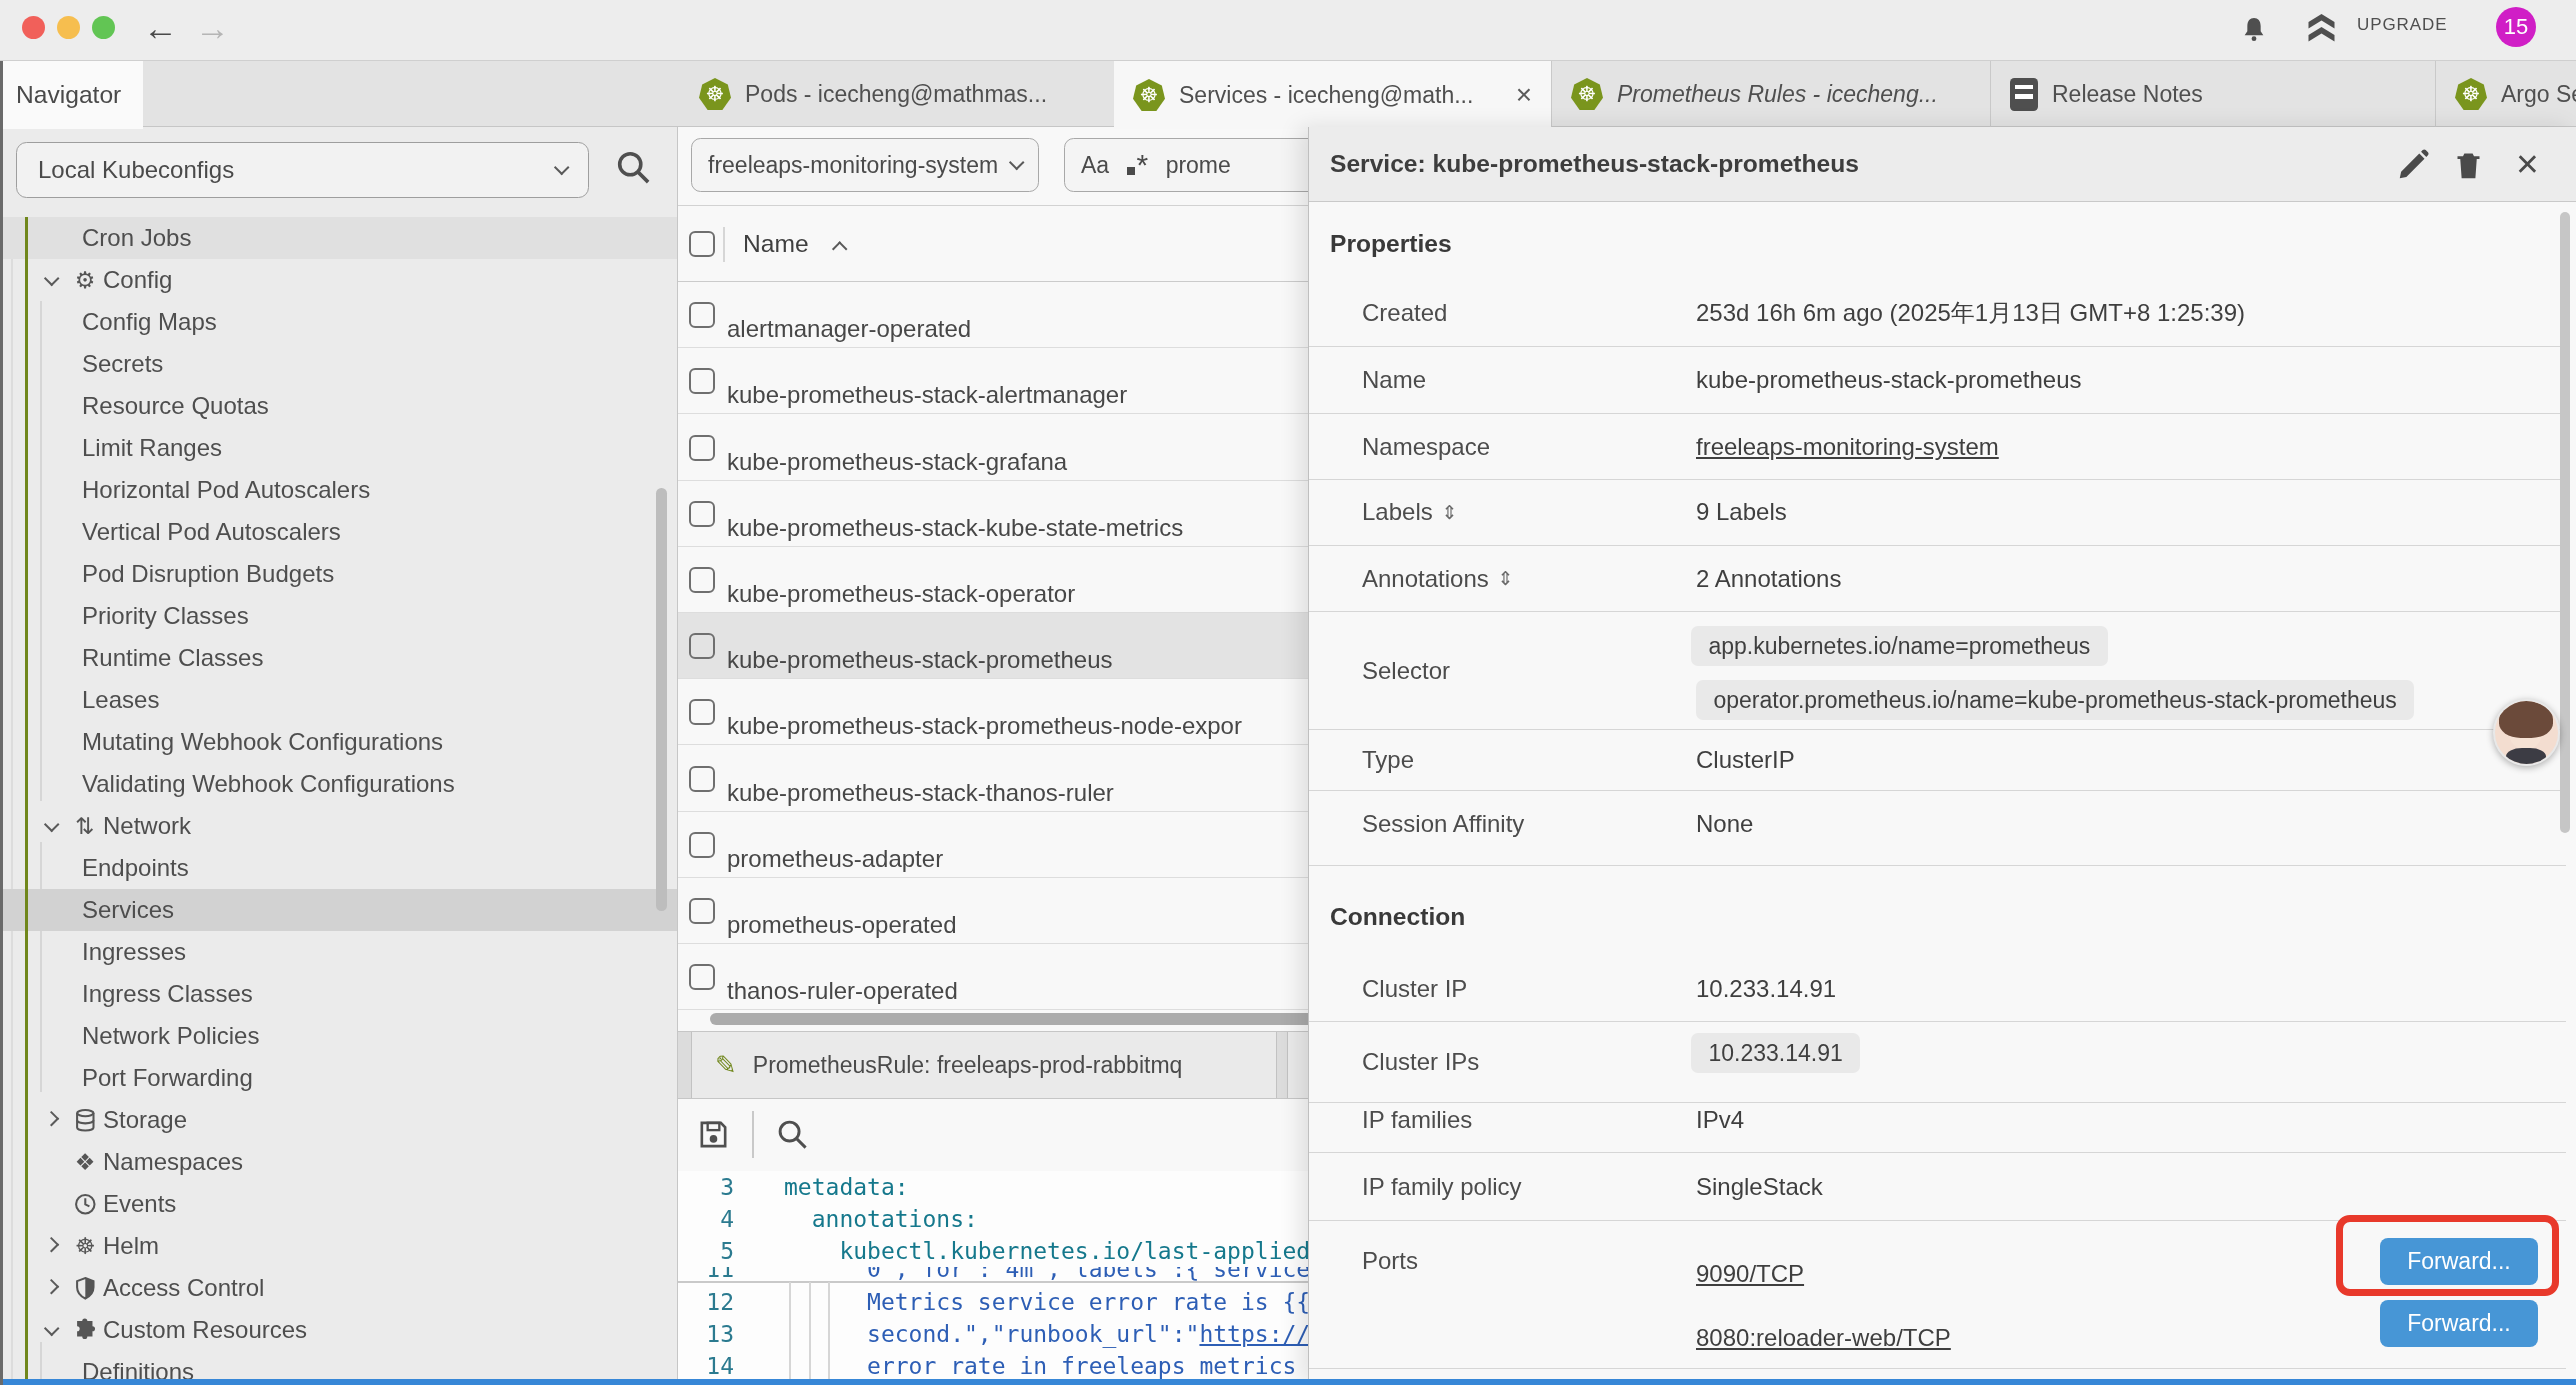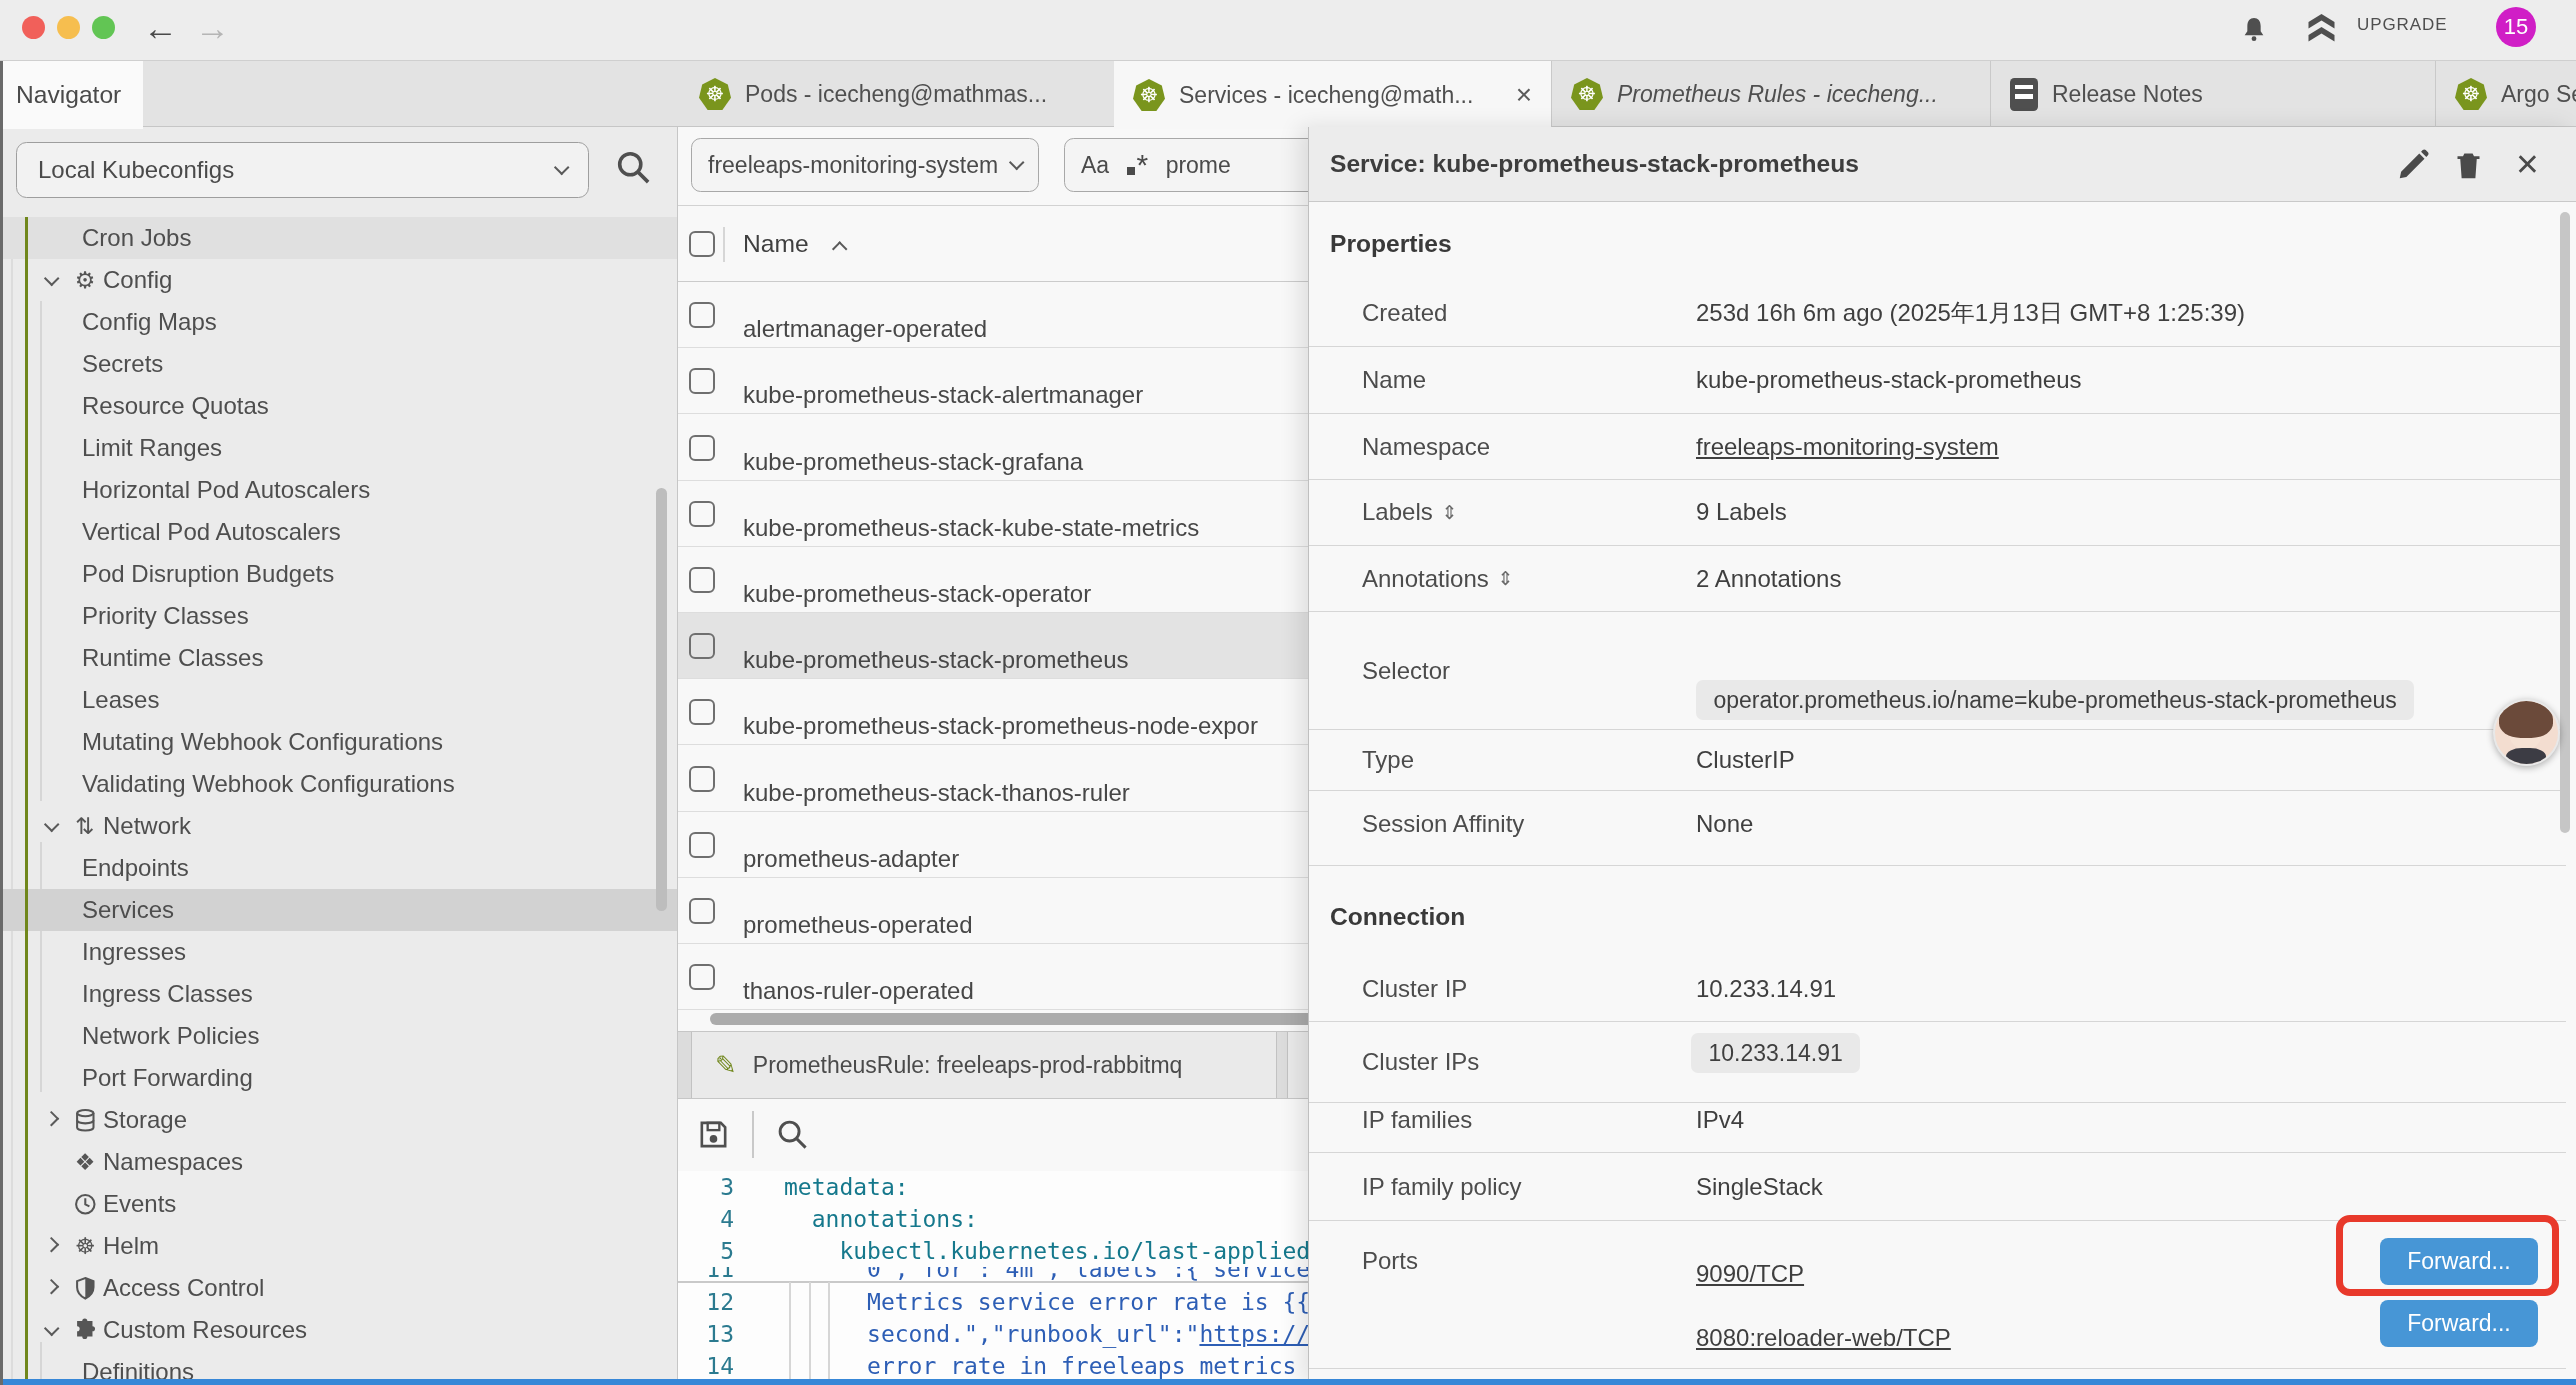--- a/index.html
+++ b/index.html
@@ -59,21 +59,21 @@
   .filterbox { position:absolute; left:386px; top:11.4px; width:254px; height:54px; border:1.8px solid #a8a8a8; border-radius:9.6px;
                background:#f4f4f4; display:flex; align-items:center; gap:17.5px; padding:0 16px; font-size:23px; }
   .sq { width:8px; height:8px; background:#4a4a4a; display:inline-block; margin-right:1.8px; }
   .thead { position:absolute; left:0; top:79px; width:100%; height:76px; border-bottom:1.8px solid #cbcbcb;
            display:flex; align-items:center; font-size:24.6px; color:#3f3f3f; }
   .cbx { width:26px; height:26px; border:2.6px solid #6f6f6f; border-radius:6.1px; }
   .trow { position:absolute; left:0; width:100%; height:66px; border-bottom:1.8px solid #dddddd;
           display:flex; align-items:center; font-size:24px; color:#474747; white-space:nowrap; overflow:hidden; }
   .trow.selected { background:#e3e3e3; }
   .trow .cbx { position:absolute; left:11.4px; }
-  .trow .name { position:absolute; left:65px;margin-top:28px; }
+  .trow .name { position:absolute; left:49px;margin-top:28px; }
   .hsb { position:absolute; left:32px; top:886px; width:614px; height:12.3px; background:#ababab; border-radius:6.1px; }
   .btabbar { position:absolute; left:0; top:904px; width:100%; height:68px; background:#dcdcdc; border-top:1.8px solid #c6c6c6; border-bottom:1.8px solid #c6c6c6; }
   .btab { position:absolute; top:0; height:66px; background:#eaeaea; border-left:1.8px solid #c2c2c2; border-right:1.8px solid #c2c2c2;
           display:flex; align-items:center; gap:16px; padding:0 23px; font-size:23px; color:#4a4a4a; overflow:hidden; white-space:nowrap; }
   .pencil-olive { color:#70871c; font-size:26px; }
   .btoolbar { position:absolute; left:0; top:971px; width:100%; height:73px; display:flex; align-items:center; gap:0; }
   .editor { position:absolute; left:0; top:1044px; width:100%; height:214px; background:#fdfdfd; font-family:"DejaVu Sans Mono","Liberation Mono",monospace; font-size:23px; }
   .eline { position:relative; height:32px; display:flex; align-items:center; white-space:pre; }
   .eline .num { width:70px; padding-right:14px; text-align:right; color:#2b7a8f; flex:0 0 70px; }
   .eline .code { padding-left:36px; }
@@ -450,20 +450,21 @@
     </div>
     <div class="drow" style="top:419px;height:66px">
       <span class="dlabel">
           <span>Annotations</span>
           <span class="sorticon">⇕</span>
         </span>
       <span class="dvalue">2 Annotations</span>
     </div>
     <div class="drow" style="top:485px;height:118px">
       <span class="dlabel">Selector</span>
+      <span class="chip" style="left:382px;top:14px">app.kubernetes.io/name=prometheus</span>
       <span class="chip" style="left:387px;top:68px">operator.prometheus.io/name=kube-prometheus-stack-prometheus</span>
     </div>
     <div class="drow" style="top:603px;height:61px">
       <span class="dlabel">Type</span>
       <span class="dvalue">ClusterIP</span>
     </div>
     <div class="drow" style="top:665px;height:74px">
       <span class="dlabel" style="top:44%">Session Affinity</span>
       <span class="dvalue" style="top:44%">None</span>
     </div>

